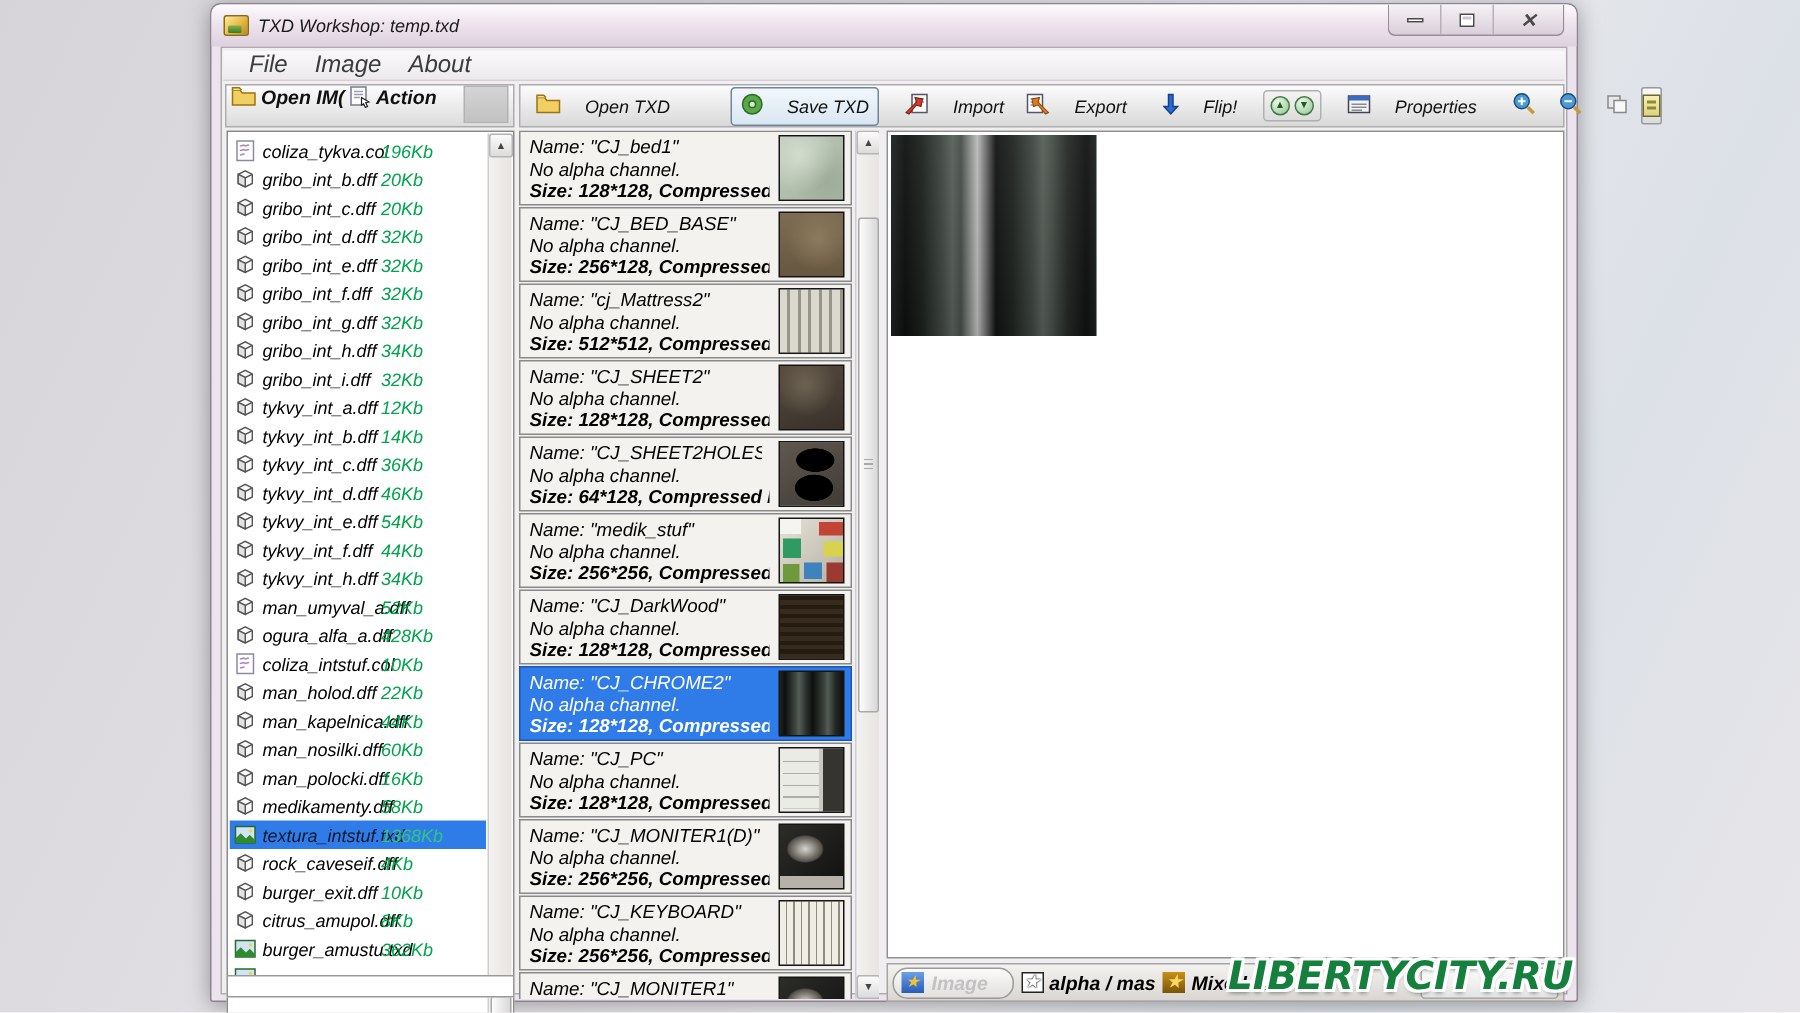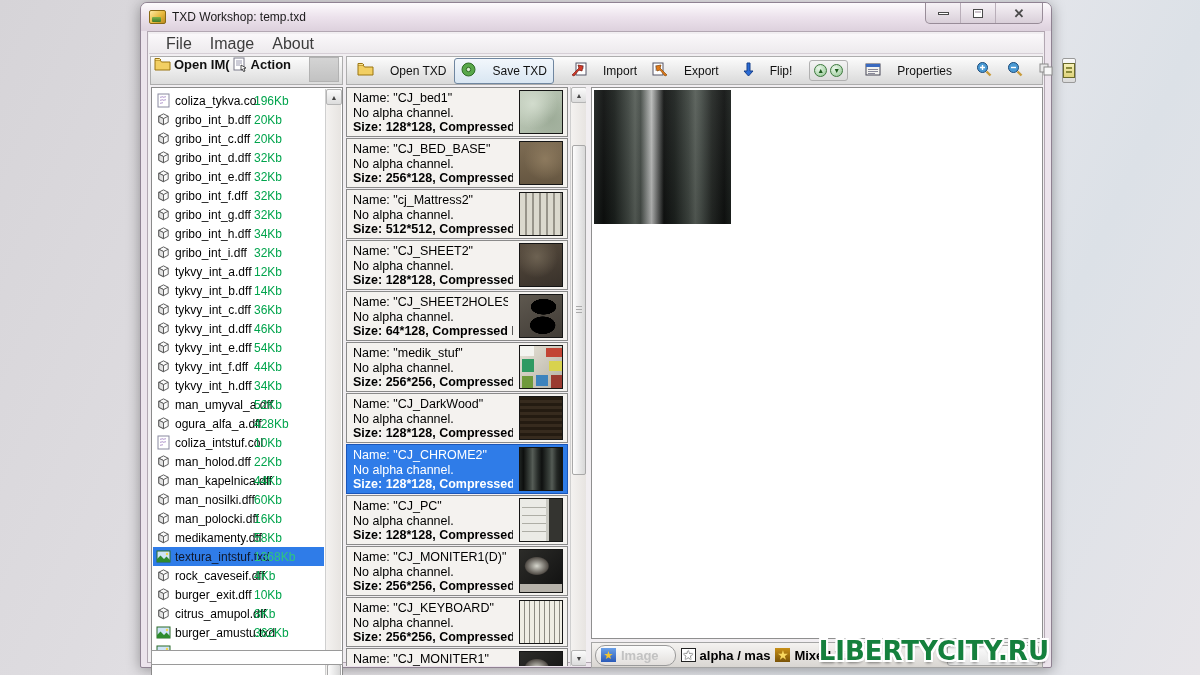--- a/index.html
+++ b/index.html
@@ -4,21 +4,21 @@
 <style>
   * { margin:0; padding:0; box-sizing:border-box; }
   html,body { width:1200px; height:675px; overflow:hidden; }
   body { font-family:"Liberation Sans", sans-serif; }
   #stage { position:relative; width:1200px; height:675px;
            background:linear-gradient(115deg,#d6d4d8 0%,#dedce0 25%,#eceaee 55%,#dce1e7 80%,#e7e5e9 100%); }
 
   
   .window { position:absolute; left:140px; top:2px; width:912px; height:666px;
             background:#ece4ec; border:1px solid #8f8292; border-radius:7px 7px 2px 2px;
-            box-shadow:0 2px 14px rgba(0,0,0,.35); }
+            box-shadow:0 2px 14px rgba(0,0,0,.35);font-style:italic; }
   .titlebar { position:absolute; left:0; right:0; top:0; height:28px; border-radius:6px 6px 0 0;
               background:linear-gradient(#fdfbfd,#ece2ec 50%,#ddd1dd); display:flex; align-items:center;
               padding:0 8px; gap:6px; }
   .app-icon { width:17px; height:14px; border-radius:2px;
               background:linear-gradient(135deg,#ffe9a0 0%,#e8b93e 55%,#b98a1e 100%);
               border:1px solid #8a6a14; position:relative; }
   .app-icon:after { content:""; position:absolute; left:2px; bottom:1px; width:9px; height:5px;
                     background:linear-gradient(#7fb24a,#3f7a28); border-radius:1px; }
   .title-text { font-size:12px; color:#1a1a1a; }
   .winbtns { position:absolute; right:8px; top:0; display:flex; height:21px;
@@ -46,21 +46,21 @@
                   background:linear-gradient(#fcfcfc,#dcdcdc); border:1px solid #adadad;
                   display:flex; align-items:flex-start; padding:0 3px; gap:3px; }
   .toolbar-left .tlabel { font-size:13px; font-weight:bold; color:#111; white-space:nowrap; }
   .tb-filler { margin-left:auto; width:30px; height:25px; background:linear-gradient(#d4d4d4,#c2c2c2);
                border:1px solid #b2b2b2; }
   .toolbar-main { position:absolute; left:198px; right:1px; top:24px; height:29px;
                   background:linear-gradient(#fcfcfc,#d9d9d9); border:1px solid #adadad;
                   display:flex; align-items:center; padding:0 3px; gap:1px; }
   .tbtn { display:flex; align-items:center; gap:16px; font-size:12px; color:#111;
           padding:3px 6px; white-space:nowrap; border:1px solid transparent; border-radius:3px; }
-  .tbtn.active { border:1px solid #6f86a0; background:linear-gradient(#f2f7fc,#d9e6f2); }
+  .tbtn.active { border:1px solid #6f86a0; background:linear-gradient(#f2f7fc,#d9e6f2);margin-left:32px; }
   .tsep { width:1px; height:22px; background:#b5b5b5; box-shadow:1px 0 0 #fff; margin:0 4px; }
   .circle-group { display:flex; gap:3px; border:1px solid #b0b0b0; border-radius:3px;
                   background:linear-gradient(#f4f4f4,#dcdcdc); padding:3px 4px; }
   .circ { width:13px; height:13px; border-radius:50%; border:1px solid #3e7a3e;
           background:radial-gradient(circle at 35% 30%,#eaf6ea,#b9dcb9 55%,#8cc08c);
           display:flex; align-items:center; justify-content:center;
           font-size:7px; color:#1d5c1d; line-height:1; }
   .mini-btn { margin-left:auto; width:22px; height:25px; border:1px solid #9a9a9a; border-radius:2px;
               background:linear-gradient(#fafafa,#dadada); display:flex; align-items:center; justify-content:center; }
   .notebook { width:12px; height:15px; background:linear-gradient(#f6f0b8,#ded27a); border:1px solid #6a6a2a;

